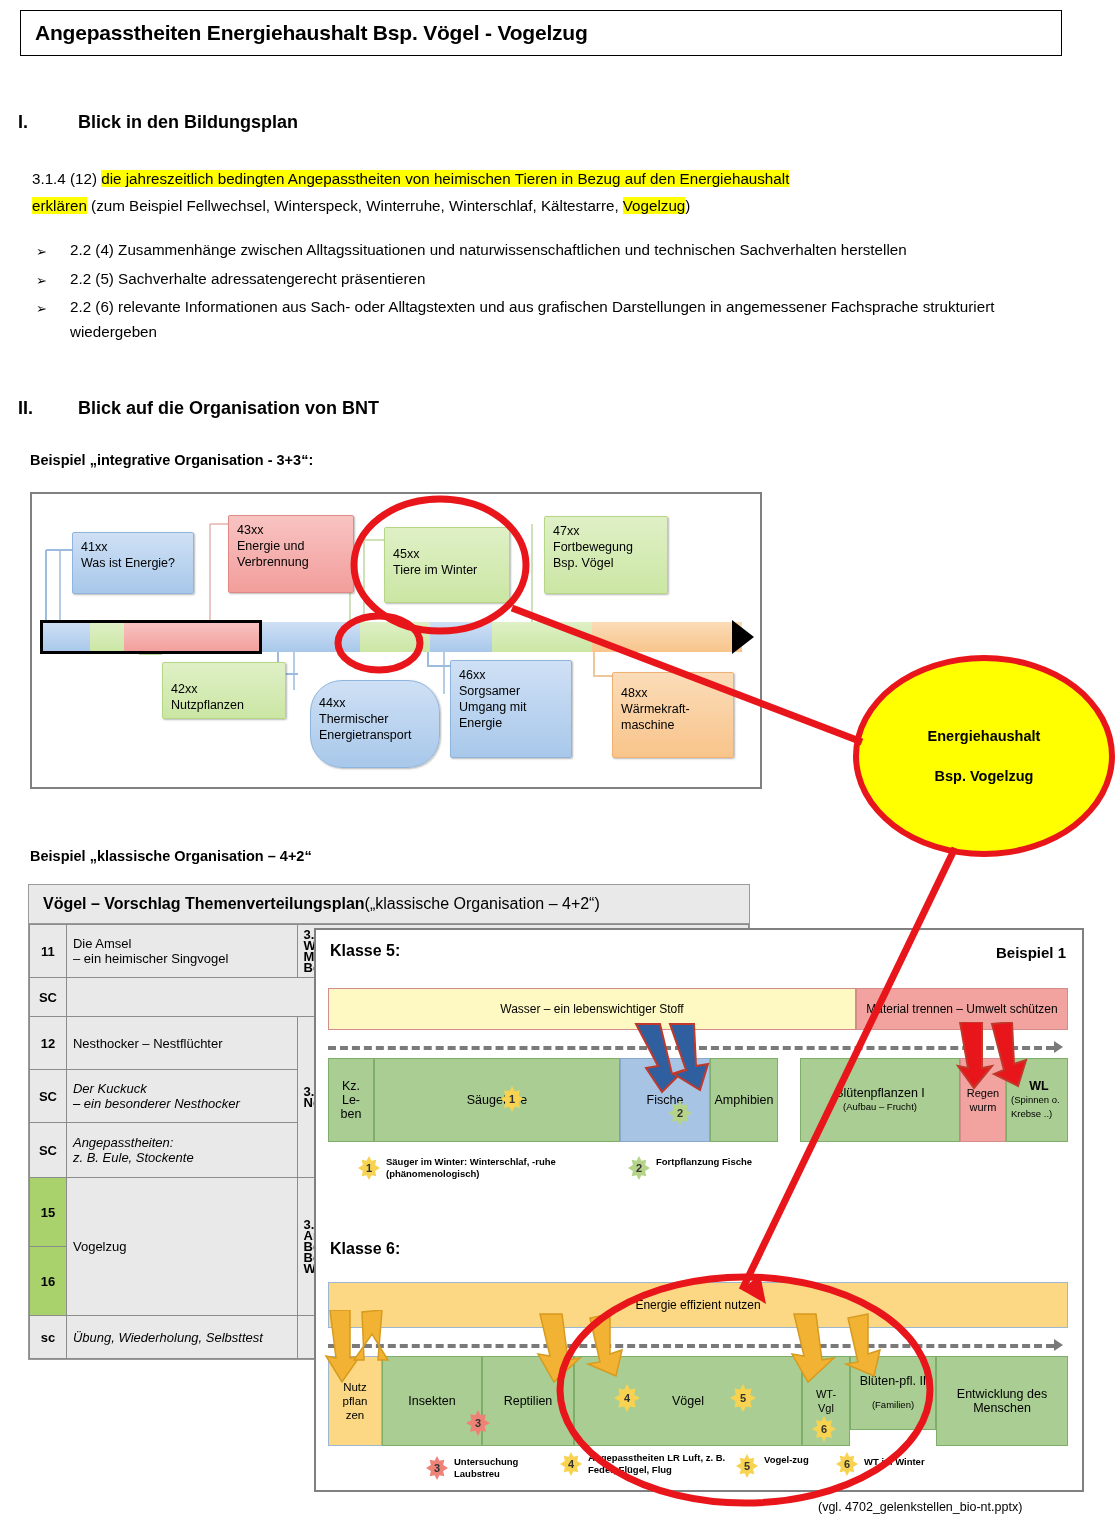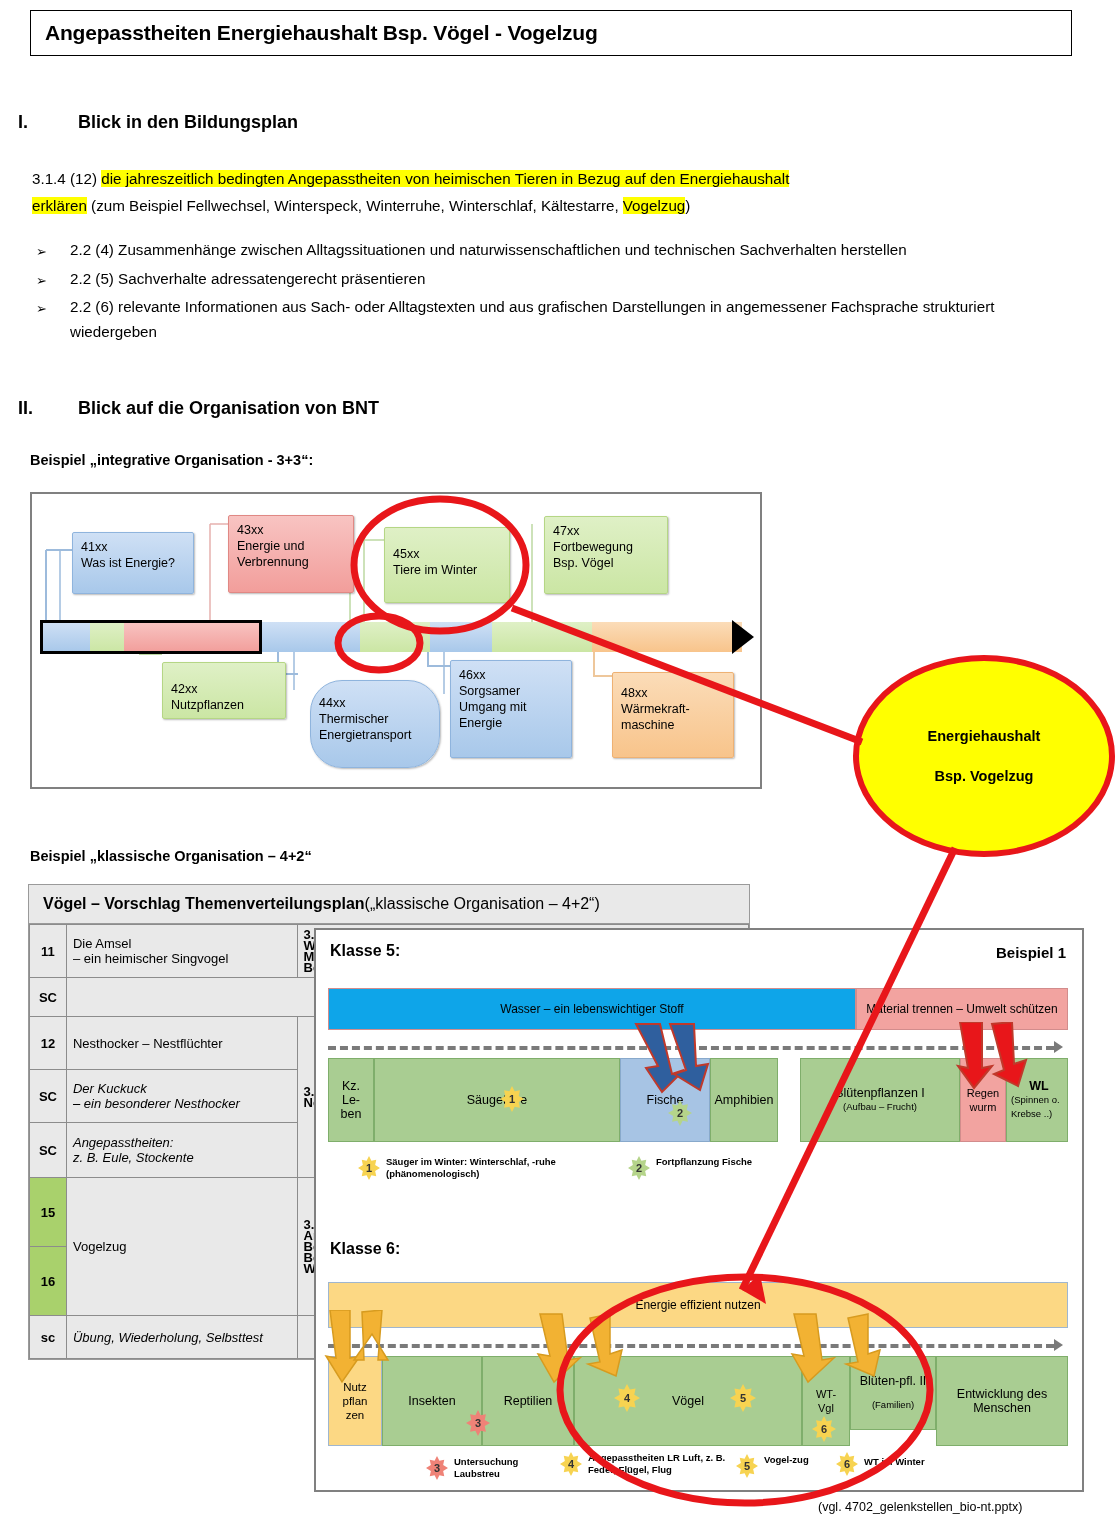--- a/index.html
+++ b/index.html
@@ -3,21 +3,21 @@
 <meta charset="utf-8">
 <style>
   html,body{margin:0;padding:0;background:#ffffff;}
   body{
     width:1119px;height:1535px;position:relative;overflow:hidden;
     font-family:"Liberation Sans", sans-serif;color:#000;
   }
   
   .title-box{
     position:absolute;left:20px;top:10px;width:1040px;height:44px;
-    border:1px solid #000;background:#fff;display:flex;align-items:center;margin-left:10px;
+    border:1px solid #000;background:#fff;display:flex;align-items:center;
   }
   .title-box .t{font-size:21px;font-weight:bold;padding-left:14px;letter-spacing:-.2px;}
 
   
   .sec{position:absolute;font-size:18px;font-weight:bold;}
   .sec .num{display:inline-block;width:60px;}
   #sec1{left:18px;top:112px;}
   #sec2{left:18px;top:398px;}
 
   .sub-head{position:absolute;font-size:14.5px;font-weight:bold;}
@@ -84,21 +84,21 @@
   #cap2{left:818px;top:1500px;}
 
   
   #k56{position:absolute;left:314px;top:928px;width:766px;height:560px;
        background:#fff;border:2px solid #808080;}
   .kl-title{position:absolute;font-size:16px;font-weight:bold;}
   .beispiel1{position:absolute;font-size:15px;font-weight:bold;}
 
   .band{position:absolute;box-sizing:border-box;display:flex;align-items:center;justify-content:center;
         text-align:center;font-size:12px;line-height:14px;}
-  .band.bl{background:#0ea5e9;border:1px solid #d28c8c;}
+  .band.bl{background:#fef9c3;border:1px solid #d28c8c;}
   .band.rd{background:#f2a3a0;border:1px solid #d28c8c;}
   .band.yl{background:#fcd884;border:1px solid #9fb6cf;}
   .cell{position:absolute;box-sizing:border-box;display:flex;align-items:center;justify-content:center;
         text-align:center;font-size:12.5px;line-height:14px;background:#a9cd92;border:1px solid #7fae6b;}
   .cell.fish{background:#a7c4e4;border:1px solid #88a9cb;}
   .cell.worm{background:#f2a3a0;border:1px solid #d28c8c;}
   .cell.nutz{background:#fcd884;border:1px solid #9fb6cf;}
   .cell .sub{font-size:9.5px;display:block;}
   .dashline{position:absolute;height:0;border-top:4px dashed #7a7a7a;}
   .dasharrow{position:absolute;width:0;height:0;border-top:6px solid transparent;

